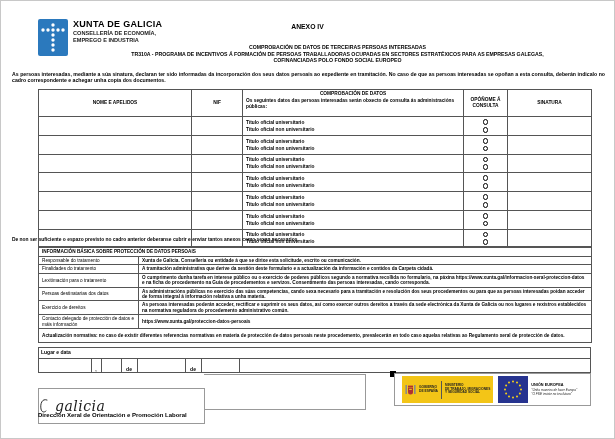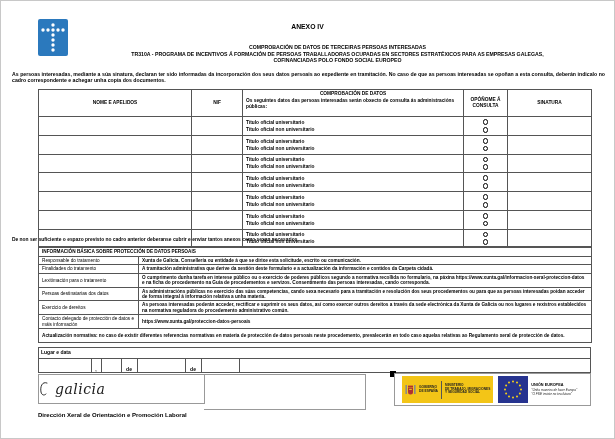--- a/index.html
+++ b/index.html
@@ -38,21 +38,21 @@
   .privacy .p-value{font-weight:bold;}
   .privacy .p-note{font-weight:bold;height:11px;}
   
   .place-box{position:absolute;top:346px;left:37px;width:553px;height:26px;border:1px solid #555;box-sizing:border-box;}
   .place-label{font-size:5px;font-weight:bold;padding:1px 2px;}
   .date-row{position:absolute;bottom:0;left:0;width:551px;height:14px;}
   .date-row td{border:1px solid #555;border-bottom:none;font-size:5px;font-weight:bold;text-align:center;vertical-align:bottom;padding:0 1px;}
   .date-row td:first-child{border-left:none;}
   .date-row td:last-child{border-right:none;}
   
-  .galicia-box{position:absolute;left:37px;top:373px;width:167px;height:30px;border:1px solid #999;box-sizing:border-box;display:flex;align-items:center;}
+  .galicia-box{position:absolute;left:37px;top:387px;width:167px;height:36px;border:1px solid #999;box-sizing:border-box;display:flex;align-items:center;}
   .galicia-text{font-family:"DejaVu Serif",serif;font-style:italic;font-size:14px;letter-spacing:.5px;margin-left:6px;color:#1a1a1a;}
   .mid-box{position:absolute;left:203px;top:373px;width:162px;height:36px;border:1px solid #999;border-left:none;box-sizing:border-box;}
   .logos-box{position:absolute;left:393px;top:372px;width:197px;height:33px;border:1px solid #999;box-sizing:border-box;background:#fff;display:flex;align-items:center;}
   .print-mark{position:absolute;left:389px;top:370px;width:6px;height:6px;background:#000;}
   .spain-block{display:flex;align-items:center;height:27px;margin-left:7px;padding:0 3px;gap:3px;}
   .gov-text{font-size:3.3px;font-weight:bold;line-height:3.8px;color:#222;}
   .gov-divider{width:1px;height:18px;background:#555;}
   .min-text{font-size:3.2px;font-weight:bold;line-height:3.8px;color:#222;}
   .eu-block{display:flex;align-items:center;gap:3px;margin-left:5px;}
   .eu-text .eu-name{font-size:3.8px;font-weight:bold;line-height:4.6px;}
@@ -72,20 +72,27 @@
       <circle cx="15" cy="16" r="1.7" fill="#fff"></circle>
       <circle cx="15" cy="21" r="1.7" fill="#fff"></circle>
       <circle cx="15" cy="26" r="1.7" fill="#fff"></circle>
       <circle cx="15" cy="31" r="1.7" fill="#fff"></circle>
       <circle cx="5" cy="11" r="1.7" fill="#fff"></circle>
       <circle cx="10" cy="11" r="1.7" fill="#fff"></circle>
       <circle cx="20" cy="11" r="1.7" fill="#fff"></circle>
       <circle cx="25" cy="11" r="1.7" fill="#fff"></circle>
       <rect x="12.6" y="17.5" width="4.8" height="2" fill="#fff" opacity=".0"></rect>
     </svg>
+    <div>
+      <div class="brand">XUNTA DE GALICIA</div>
+      <div class="dept">
+        <div>CONSELLERÍA DE ECONOMÍA,</div>
+        <div>EMPREGO E INDUSTRIA</div>
+      </div>
+    </div>
   </div>
 
   <div class="annex">ANEXO IV</div>
 
   <div class="titles">
     <div>COMPROBACIÓN DE DATOS DE TERCEIRAS PERSOAS INTERESADAS</div>
     <div>TR310A - PROGRAMA DE INCENTIVOS Á FORMACIÓN DE PERSOAS TRABALLADORAS OCUPADAS EN SECTORES ESTRATÉXICOS PARA AS EMPRESAS GALEGAS,</div>
     <div>COFINANCIADAS POLO FONDO SOCIAL EUROPEO</div>
   </div>
 

